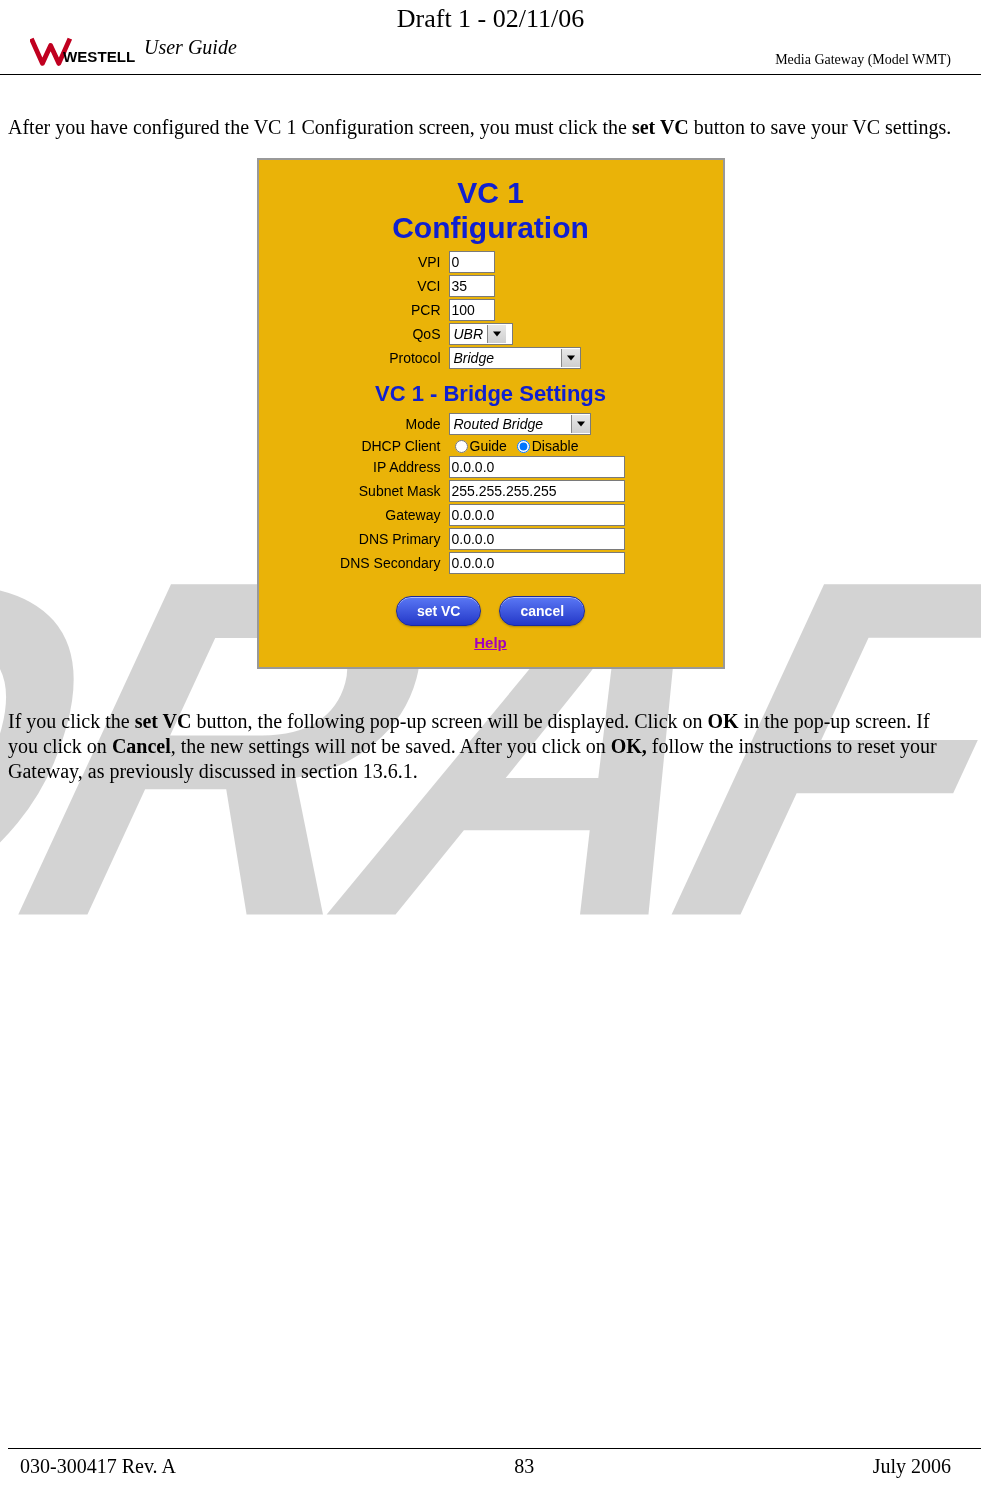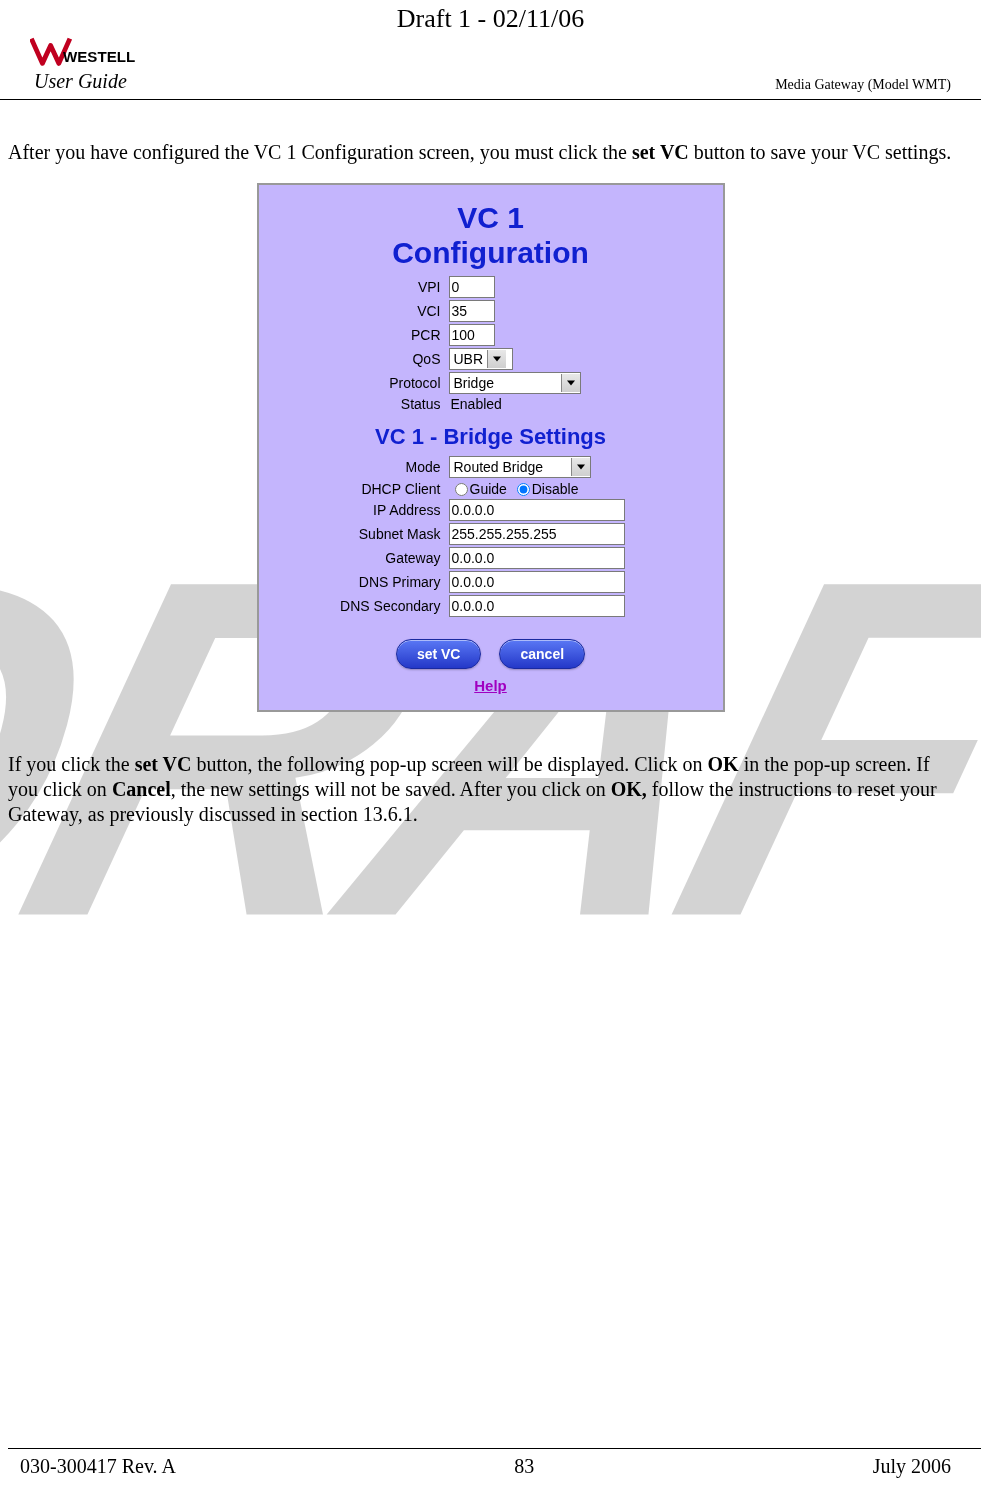--- a/index.html
+++ b/index.html
@@ -40,21 +40,21 @@
   .header-row {
     display: flex;
     justify-content: space-between;
     align-items: flex-end;
     padding: 0 30px 6px 30px;
     border-bottom: 1px solid #000;
     margin: 0 0 40px 0;
   }
   .logo-block {
     display: flex;
-    flex-direction: column;
+    flex-direction: row;
     align-items: flex-start;
   }
   .logo {
     display: flex;
     align-items: center;
     gap: 6px;
   }
   .logo svg { width: 110px; height: 34px; }
   .user-guide { font-style: italic; font-size: 20px; margin-top: 2px; margin-left: 4px;}
   .model-label { font-size: 14px; }
@@ -63,21 +63,21 @@
     font-size: 20px;
     line-height: 1.25;
   }
   .body-text b { font-weight: bold; }
 
   
   .config-panel {
     width: 440px;
     margin: 18px auto 40px auto;
     border: 2px solid #999;
-    background: #c4b5fd;
+    background: #eab308;
     padding: 10px 12px 16px 12px;
     font-family: Verdana, Geneva, sans-serif;
     font-size: 14px;
   }
   .vc-title {
     text-align: center;
     color: #1020d0;
     font-weight: bold;
     font-family: Verdana, sans-serif;
     font-size: 30px;
@@ -112,20 +112,21 @@
     background: #fff;
   }
   .form-row .static { padding-left: 2px; }
   .select-sim {
     display: inline-flex;
     align-items: center;
     border: 1px solid #7a7a7a;
     height: 20px;
     background: #fff;
     font-size: 14px;
+    font-style: italic;
   }
   .select-sim .sel-text { padding: 0 4px; }
   .select-sim .dd {
     width: 18px; height: 18px;
     background: linear-gradient(#e8e8e8,#cfcfcf);
     border-left: 1px solid #888;
     display: flex; align-items: center; justify-content: center;
   }
   .select-sim .dd svg { width: 8px; height: 6px; }
   input[type=radio] { margin: 0 2px 0 6px; vertical-align: middle;}
@@ -291,24 +292,20 @@
       <span class="lbl">Protocol</span>
       <span class="select-sim" style="width:130px">
         <span class="sel-text" style="flex:1">Bridge</span>
         <span class="dd">
             <svg viewBox="0 0 10 6">
               <polygon points="0,0 10,0 5,6" fill="#000"></polygon>
             </svg>
           </span>
       </span>
     </div>
-    <div class="form-row">
-      <span class="lbl">Status</span>
-      <span class="static">Enabled</span>
-    </div>
 
     <div class="vc-subtitle">VC 1 - Bridge Settings</div>
 
     <div class="form-row">
       <span class="lbl">Mode</span>
       <span class="select-sim" style="width:140px">
         <span class="sel-text" style="flex:1">Routed Bridge</span>
         <span class="dd">
             <svg viewBox="0 0 10 6">
               <polygon points="0,0 10,0 5,6" fill="#000"></polygon>

